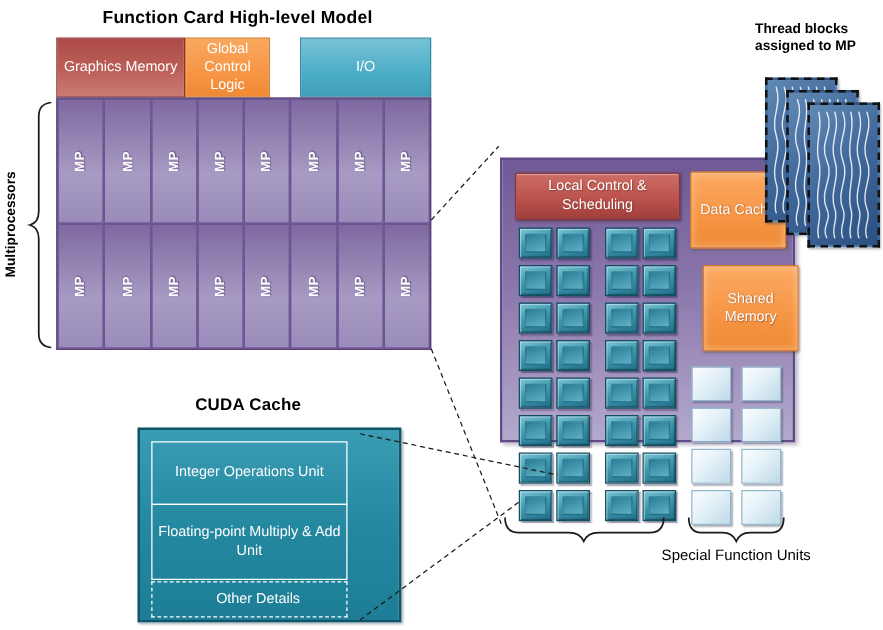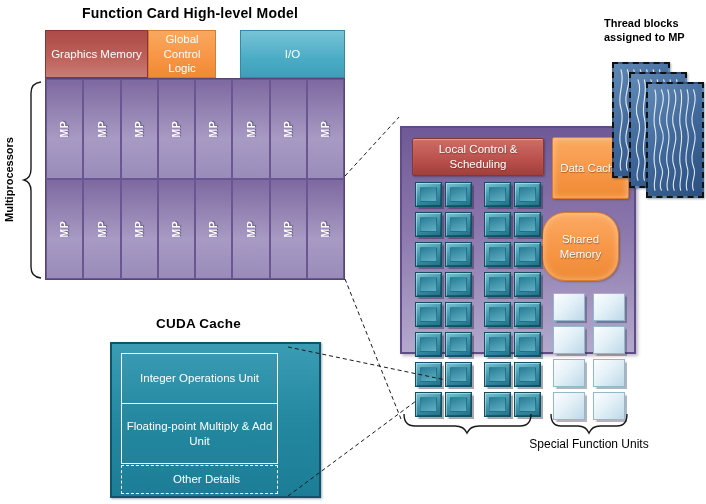--- a/index.html
+++ b/index.html
@@ -39,21 +39,21 @@
   #mp-box{position:absolute;left:400px;top:114px;width:236px;height:228px;box-sizing:border-box;
           border:2px solid #5f4b87;background:linear-gradient(180deg,#6f5996 0%,#8b77ac 45%,#b4a9cd 100%);
           box-shadow:2px 2px 3px rgba(60,50,90,.35);margin-top:12px;}
   .inner-box{position:absolute;box-sizing:border-box;display:flex;align-items:center;
           justify-content:center;text-align:center;color:#fff;font-size:11.5px;line-height:1.3;
           border-radius:2px;text-shadow:.5px .5px 1px rgba(90,40,20,.55);}
   #lcs-box{left:10px;top:10px;width:132px;height:38px;
           background:linear-gradient(180deg,#cd6d66 0%,#b94f4b 60%,#9f3f3c 100%);
           border:1px solid #8a3533;box-shadow:inset 0 1px 1px rgba(255,255,255,.35),1px 1px 2px rgba(60,30,30,.4);}
   #dc-box{left:150px;top:9px;width:77px;height:62px;}
-  #sm-box{left:140px;top:84px;width:77px;height:69px;border-radius:23px;}
+  #sm-box{left:160px;top:84px;width:77px;height:69px;}
   .orange{background:linear-gradient(180deg,#fbaa63 0%,#f79646 55%,#ee8a35 100%);
           border:1px solid #d97b2d;box-shadow:inset 0 0 7px rgba(255,226,190,.6),1px 1px 2px rgba(80,50,30,.4);}
 
   .cores-group{position:absolute;display:grid;grid-template-columns:repeat(2,27px);
           grid-auto-rows:25px;gap:5px 3px;}
   #cores-left{left:13px;top:54px;}
   #cores-right{left:82px;top:54px;}
   .core{position:relative;width:27px;height:25px;box-sizing:border-box;border:1px solid #114f63;
         background:linear-gradient(160deg,#7cc4d4 0%,#3f97ae 45%,#1f6f88 100%);
         box-shadow:1.5px 1.5px 1px rgba(40,30,60,.4),inset 1px 1px 0 rgba(255,255,255,.4),inset -1px -1px 0 rgba(0,0,0,.3);}

